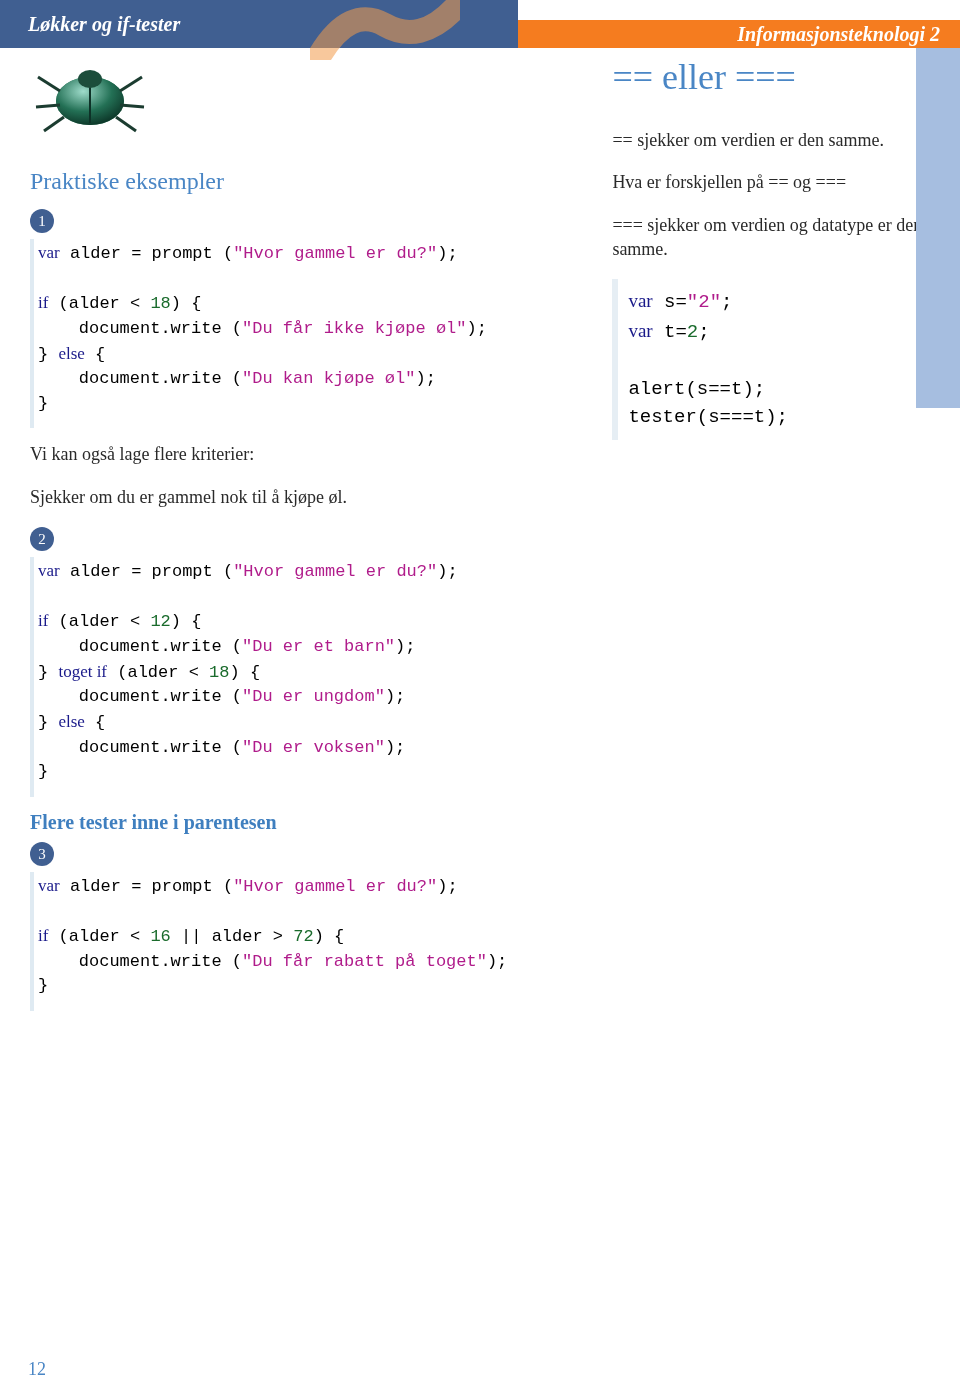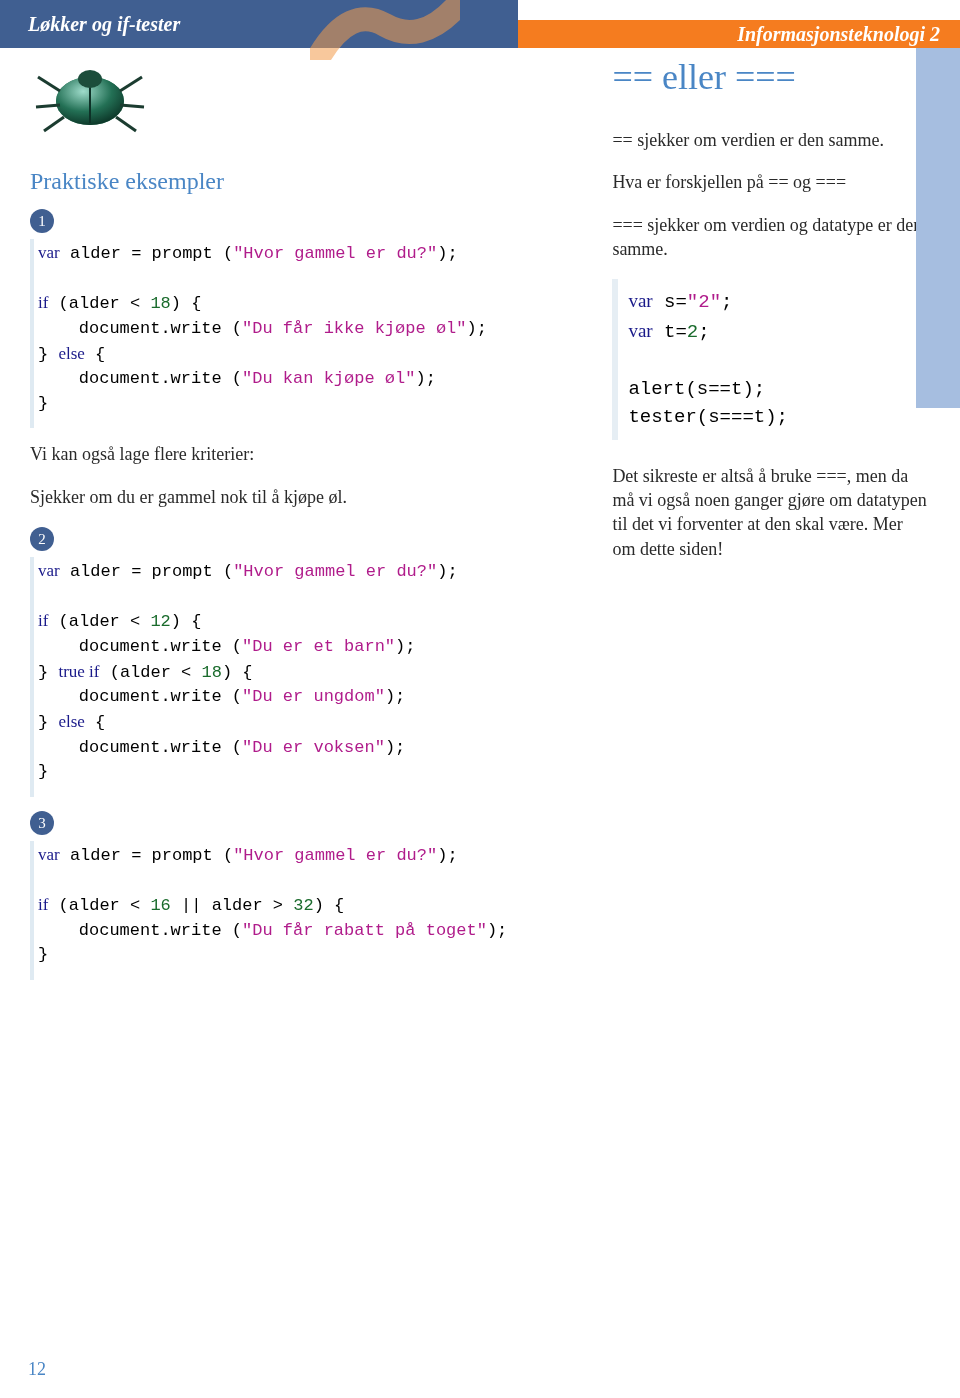--- a/index.html
+++ b/index.html
@@ -201,44 +201,44 @@
 <span>}</span></div>
 
     <p class="body-text">Vi kan også lage flere kriterier:</p>
 
     <p class="body-text">Sjekker om du er gammel nok til å kjøpe øl.</p>
     <span class="num-badge">2</span>
     <div class="code-block"><span class="kw">var</span><span> alder = prompt (</span><span class="str">"Hvor gammel er du?"</span><span>);</span>
 
 <span class="kw">if</span><span> (alder &lt; </span><span class="num">12</span><span>) {</span>
 <span>    document.write (</span><span class="str">"Du er et barn"</span><span>);</span>
-<span>} </span><span class="kw">true if</span><span> (alder &lt; </span><span class="num">18</span><span>) {</span>
+<span>} </span><span class="kw">toget if</span><span> (alder &lt; </span><span class="num">18</span><span>) {</span>
 <span>    document.write (</span><span class="str">"Du er ungdom"</span><span>);</span>
 <span>} </span><span class="kw">else</span><span> {</span>
 <span>    document.write (</span><span class="str">"Du er voksen"</span><span>);</span>
 <span>}</span></div>
 
+    <h3 class="sub-title">Flere tester inne i parentesen</h3>
     <span class="num-badge">3</span>
     <div class="code-block"><span class="kw">var</span><span> alder = prompt (</span><span class="str">"Hvor gammel er du?"</span><span>);</span>
 
-<span class="kw">if</span><span> (alder &lt; </span><span class="num">16</span><span> || alder &gt; </span><span class="num">32</span><span>) {</span>
+<span class="kw">if</span><span> (alder &lt; </span><span class="num">16</span><span> || alder &gt; </span><span class="num">72</span><span>) {</span>
 <span>    document.write (</span><span class="str">"Du får rabatt på toget"</span><span>);</span>
 <span>}</span></div>
 
   </div>
 
   <div class="sidecol">
     <h2 class="side-heading">== eller ===</h2>
     <p class="body-text">== sjekker om verdien er den samme.</p>
     <p class="body-text">Hva er forskjellen på == og ===</p>
     <p class="body-text">=== sjekker om verdien og datatype er den samme.</p>
 
     <div class="side-code"><span class="kw">var</span><span> s=</span><span class="str">"2"</span><span>;</span>
 <span class="kw">var</span><span> t=</span><span class="num">2</span><span>;</span>
 
 <span>alert(s==t);</span>
 <span>tester(s===t);</span></div>
 
-    <p class="body-text">Det sikreste er altså å bruke ===, men da må vi også noen ganger gjøre om datatypen til det vi forventer at den skal være. Mer om dette siden!</p>
   </div>
 </div>
 
 <div class="page-num">12</div>
 
 </body></html>

